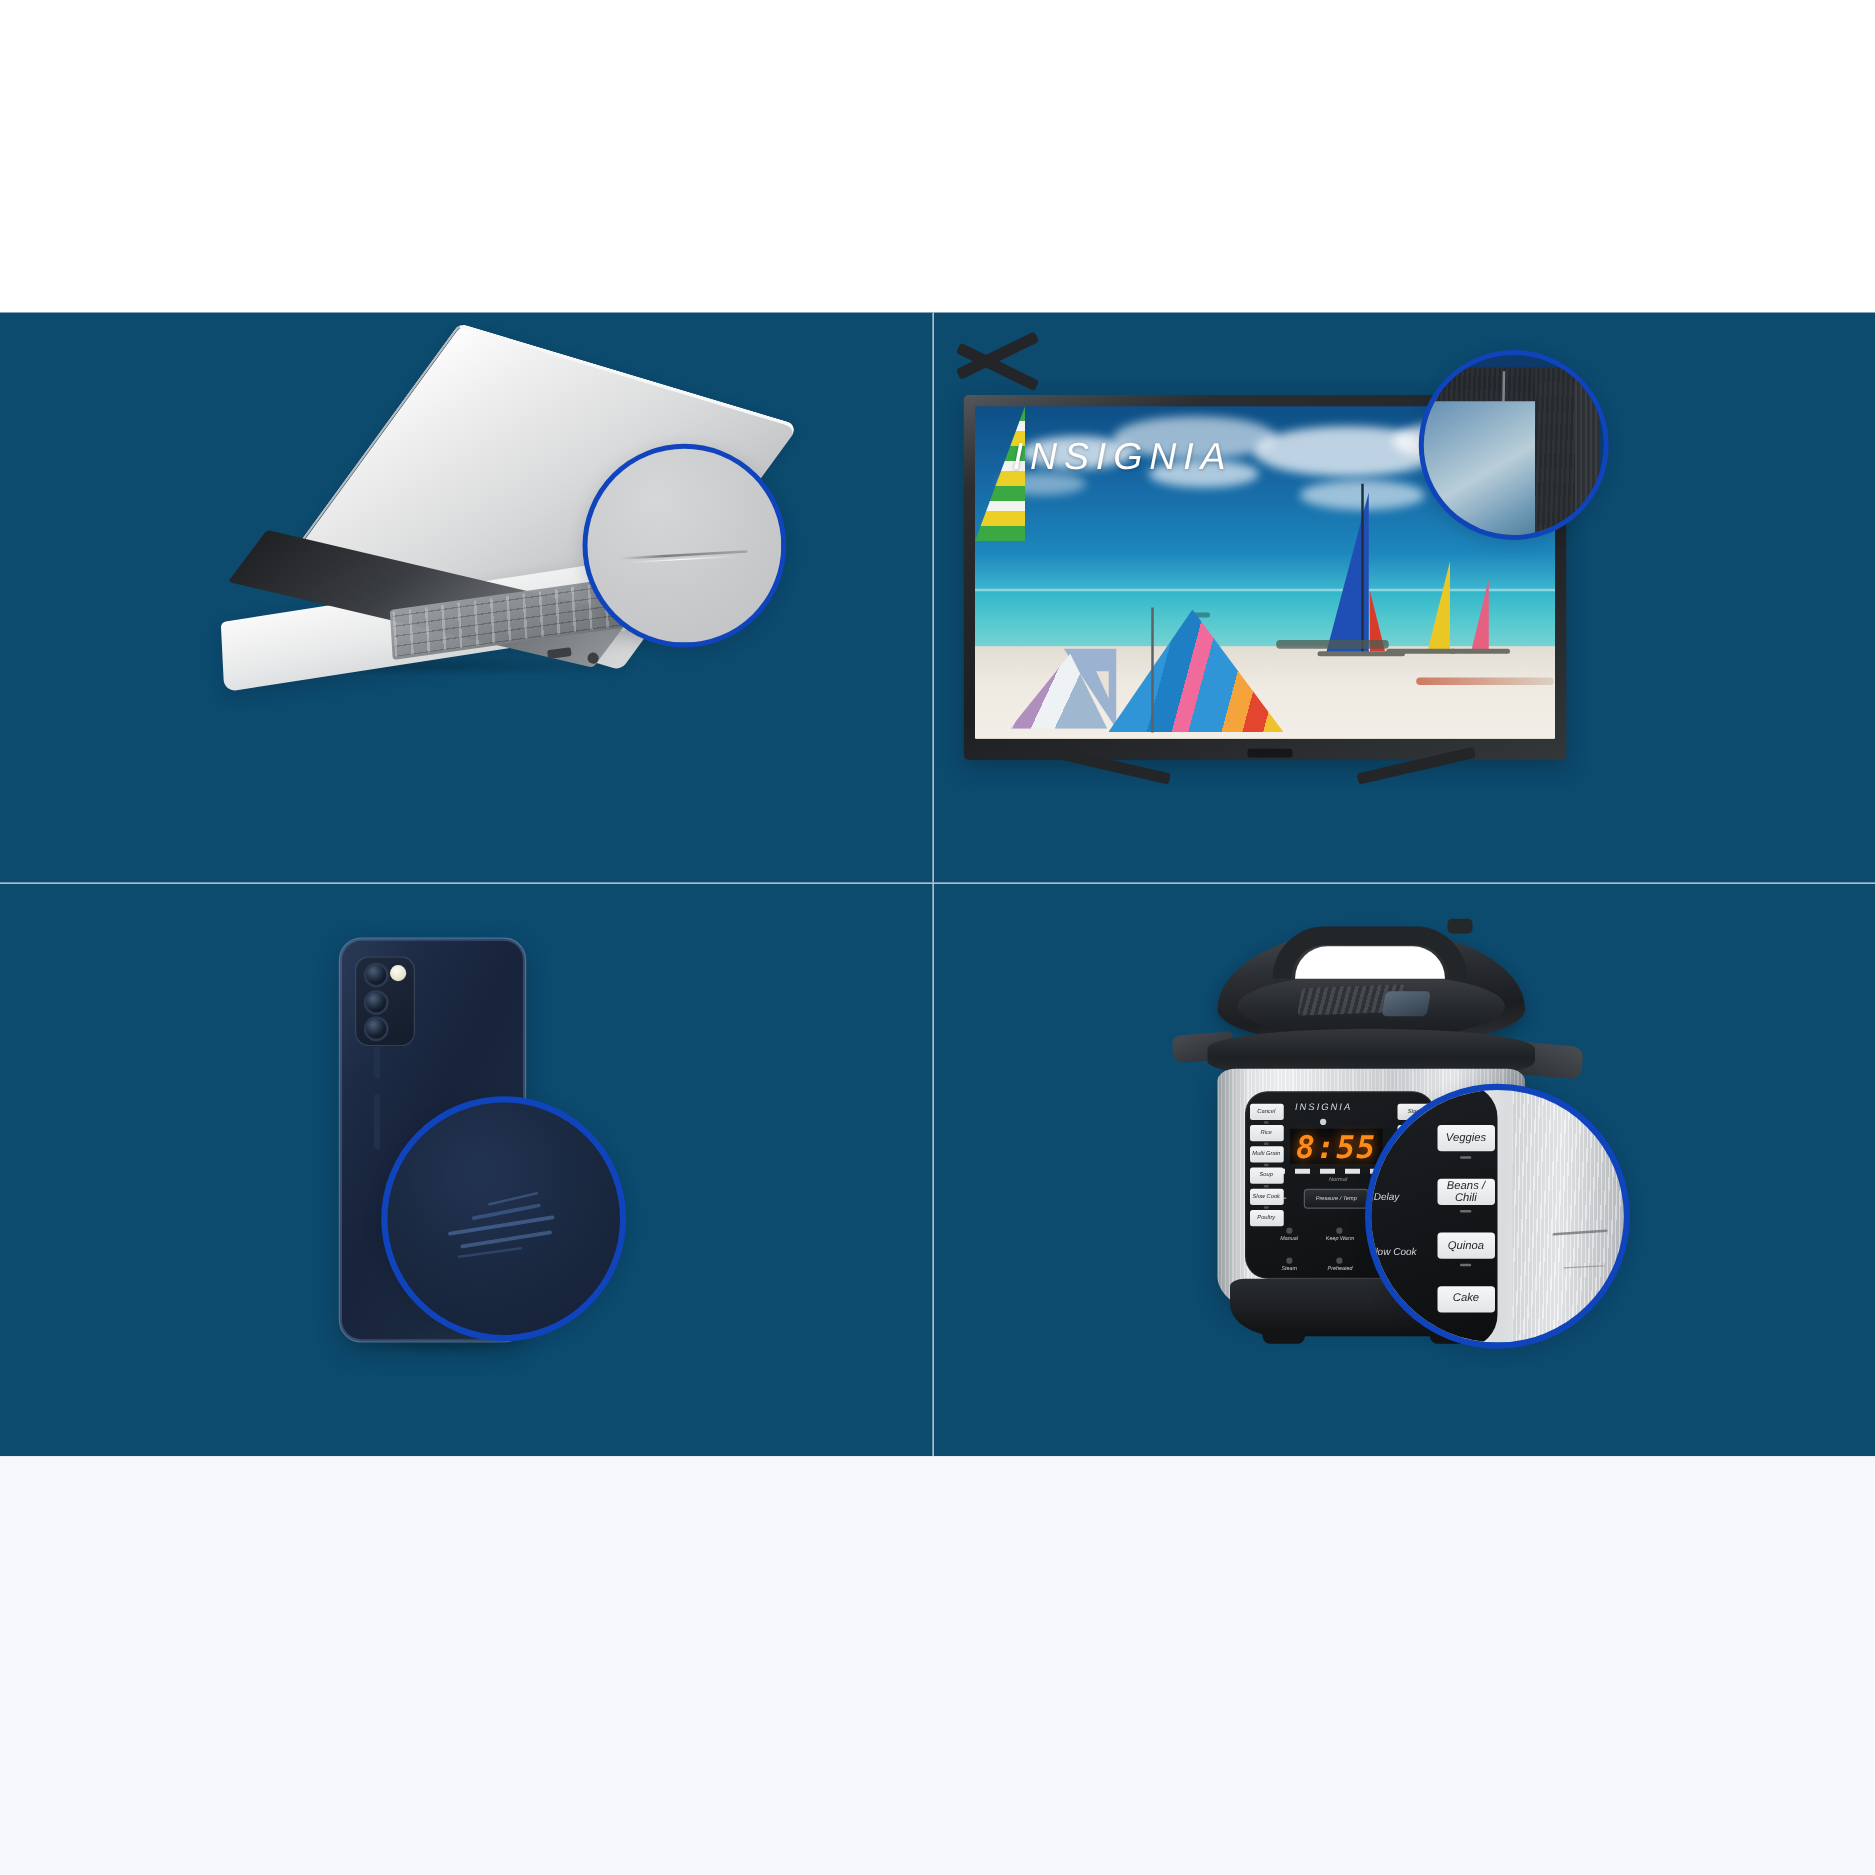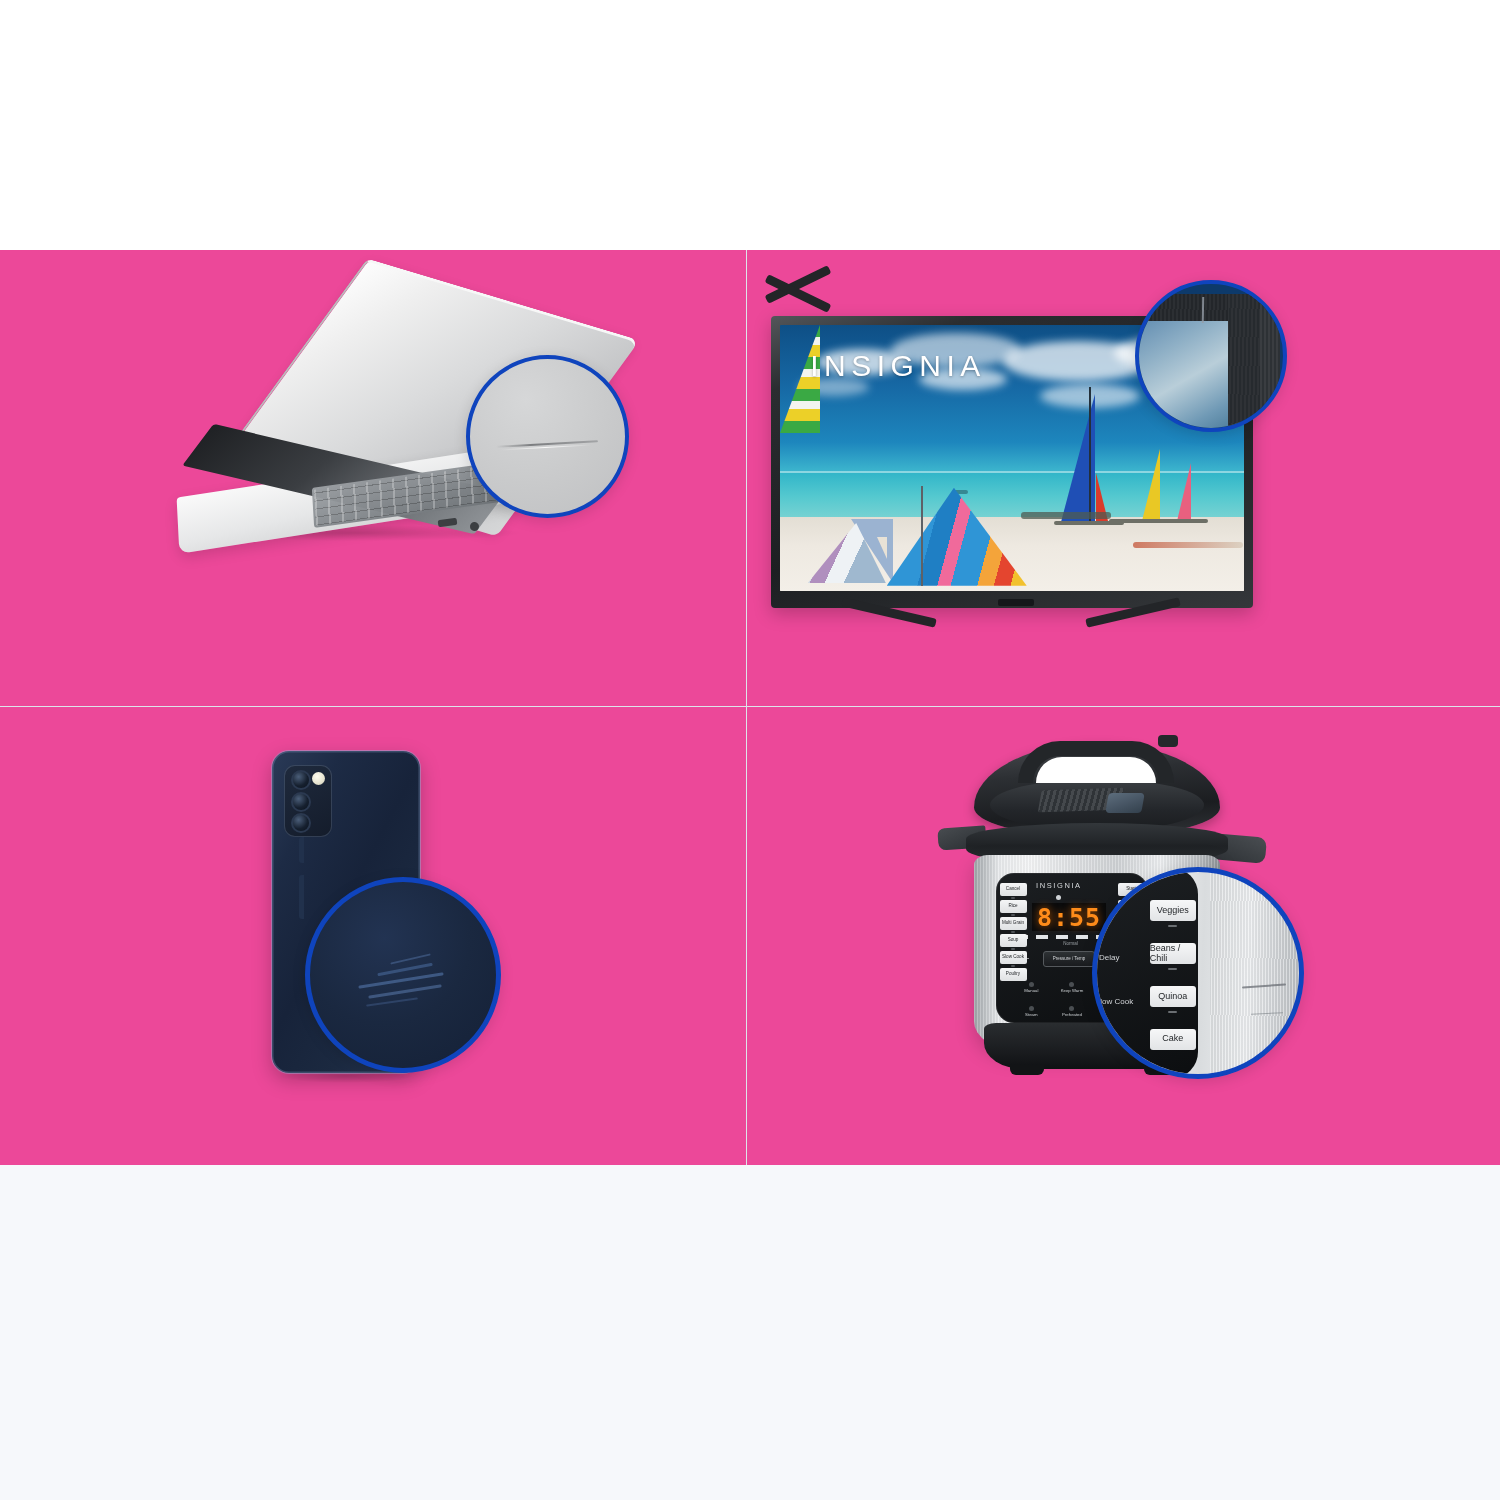--- a/index.html
+++ b/index.html
@@ -20,21 +20,22 @@
   }
   .title-line {
     font-size:57px; font-weight:400; letter-spacing:-0.5px;
     color:#232b33; line-height:1.32; text-align:center;
   }
 
   
   .grid {
     position:absolute; top:250px; left:0; width:1500px; height:915px;
     display:grid; grid-template-columns:746px 1px 753px; grid-template-rows:456px 1px 458px;
-    background:#ec4899;
+    background:#0c4a6e;
+    font-style:italic;
   }
   .vdiv { background:#dde4ea; }
   .hdiv { background:#dde4ea; grid-column:1 / span 3; }
   .cell { position:relative; overflow:hidden; }
 
   
   .laptop-wrap { position:absolute; left:170px; top:25px; width:520px; height:300px; }
   .lid {
     position:absolute; left:128px; top:8px; width:270px; height:230px;
     background:linear-gradient(118deg,#fdfdfd 0%,#efefef 18%,#dadbdc 48%,#c3c4c6 76%,#d6d7d8 100%);
@@ -427,21 +428,21 @@
     position:absolute; left:-4%; top:-2%; width:54%; height:104%;
     background:linear-gradient(160deg,#1d2023,#0c0e10); border-radius:0 26px 26px 0;
   }
   .mag-cooker .z-keys {
     position:absolute; left:25%; top:8%; width:25%; height:80%;
     display:flex; flex-direction:column; align-items:center; gap:4px;
   }
   .mag-cooker .z-key {
     width:46px; height:40px; background:linear-gradient(#f6f7f8,#e2e4e6);
     border-radius:3px; color:#1e2124; font-size:9px; line-height:1.05;
-    display:flex; align-items:center; justify-content:center; margin-top:12px;
+    display:flex; align-items:center; justify-content:center; text-align:center;margin-top:12px;
   }
   .mag-cooker .z-led { width:9px; height:3px; background:#6a6e72; border-radius:2px; }
   .mag-cooker .z-left-lbl {
     position:absolute; left:1%; top:40%; color:#d2d5d8; font-size:8px;
   }
   .mag-cooker .z-left-lbl2 {
     position:absolute; left:-1%; top:62%; color:#d2d5d8; font-size:8px;
   }
   .mag-cooker .z-scratch {
     position:absolute; left:72%; top:56%; width:22%; height:1.6px;

